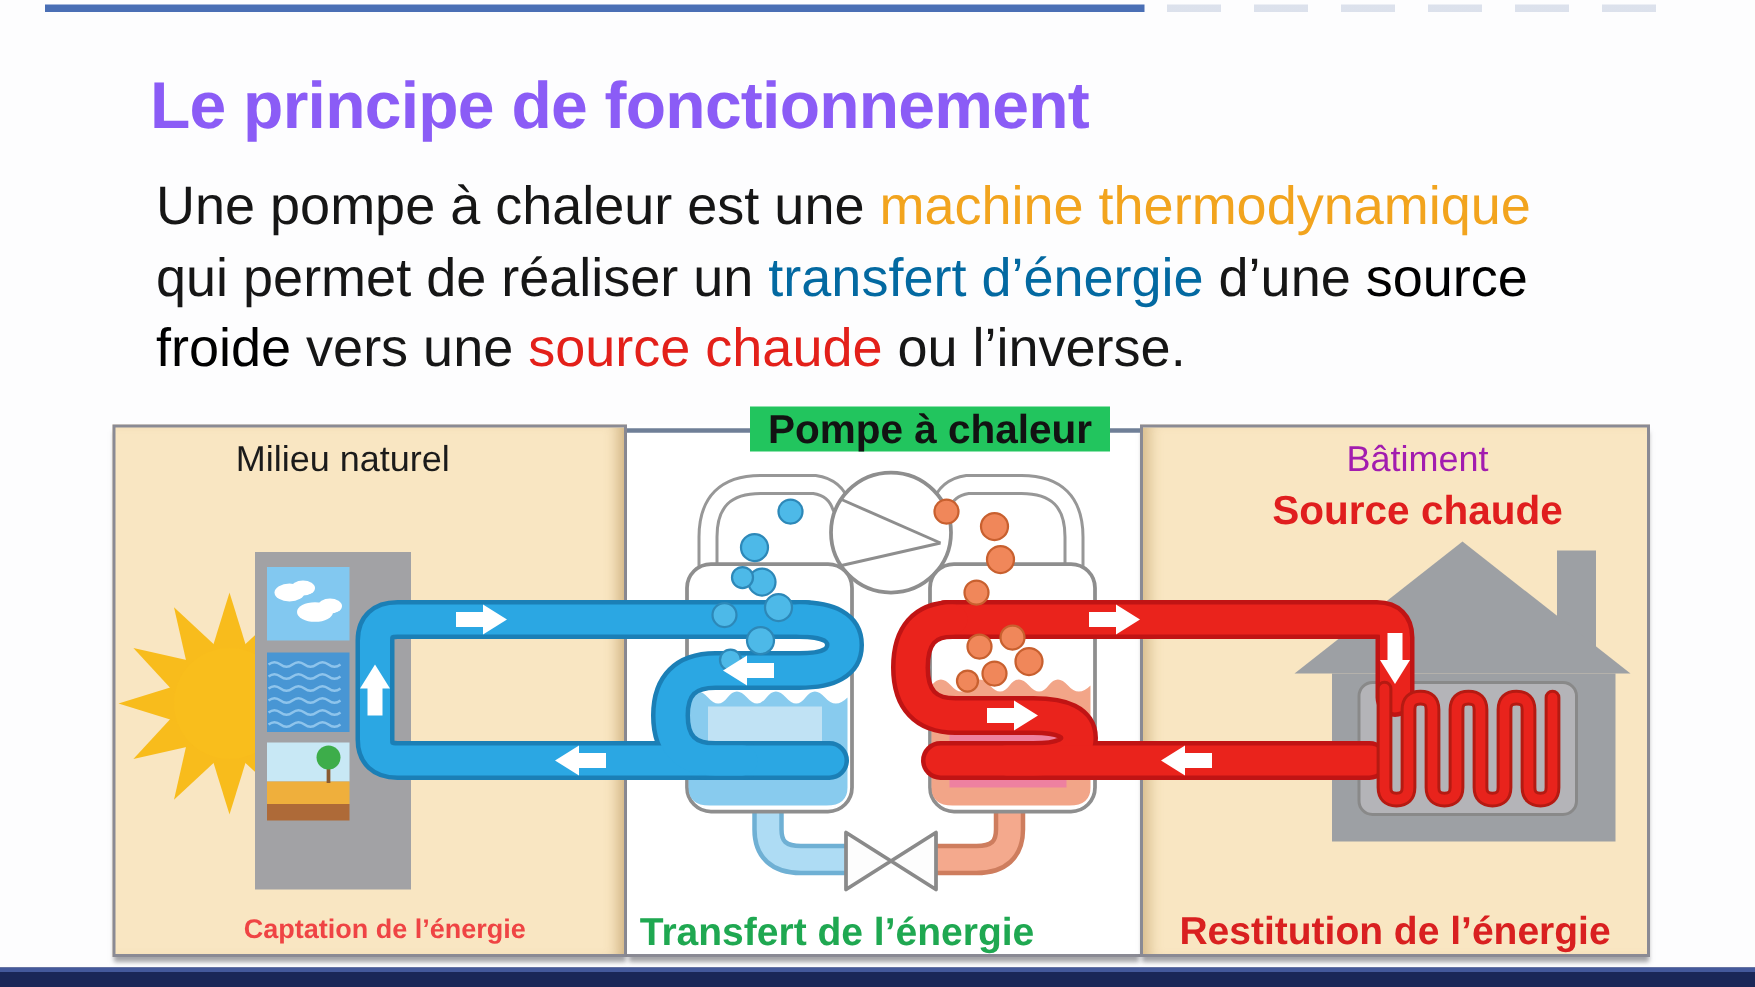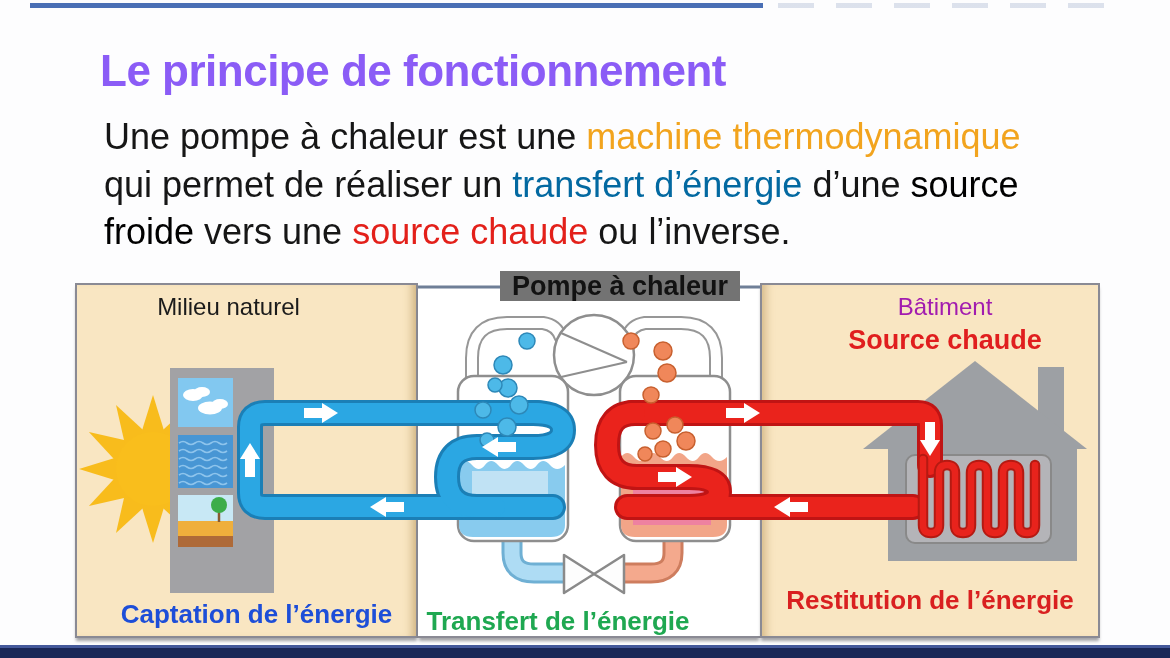--- a/index.html
+++ b/index.html
@@ -24,26 +24,26 @@
   .panel.middle{left:343px;width:342px;background:#FFFFFF;border:none;border-bottom:2px solid #8A8A94;}
   .panel.right{left:685px;width:340px;
     box-shadow:inset 10px 0 9px -6px rgba(160,120,55,.4),0 4px 3px -1px rgba(90,90,95,.55);}
 
   svg.art{position:absolute;left:0;top:0;z-index:2;}
 
   .lbl{position:absolute;z-index:3;text-align:center;white-space:nowrap;}
   .lbl-milieu{left:-18px;width:343px;top:10px;font-size:24px;color:#1B1B1B;text-align:center;}
   .lbl-sourcefroide{left:-18px;width:343px;top:42px;font-size:27px;font-weight:bold;color:#1B74B8;}
   .lbl-pompe{left:374px;width:342px;top:-12px;font-size:27px;font-weight:bold;color:#121212;}
-  .lbl-pompe span{background:#737373;padding:0 12px;}
+  .lbl-pompe span{background:#22c55e;padding:0 12px;}
   .lbl-batiment{left:700px;width:340px;top:10px;font-size:24px;color:#a21caf;}
   .lbl-sourcechaude{left:700px;width:340px;top:42px;font-size:27px;font-weight:bold;color:#E01E1E;}
-  .lbl-captation{left:0;width:363px;bottom:11px;font-size:26px;font-weight:bold;color:#1d4ed8;}
+  .lbl-captation{left:0;width:363px;bottom:11px;font-size:18px;font-weight:bold;color:#ef4444;}
   .lbl-transfert{left:343px;width:280px;bottom:4px;font-size:26px;font-weight:bold;color:#1FA851;}
-  .lbl-restitution{left:685px;width:340px;bottom:25px;font-size:26px;font-weight:bold;color:#D92020;}
+  .lbl-restitution{left:685px;width:340px;bottom:5px;font-size:26px;font-weight:bold;color:#D92020;}
 
   .bottom-bar{position:absolute;left:0;bottom:0;width:100%;height:10px;background:#1A2757;
     border-top:3px solid #44599B;}
 </style>
 </head>
 <body>
 
 <div class="slide">
   <div class="top-line"></div>
   <div class="top-dashes"></div>

